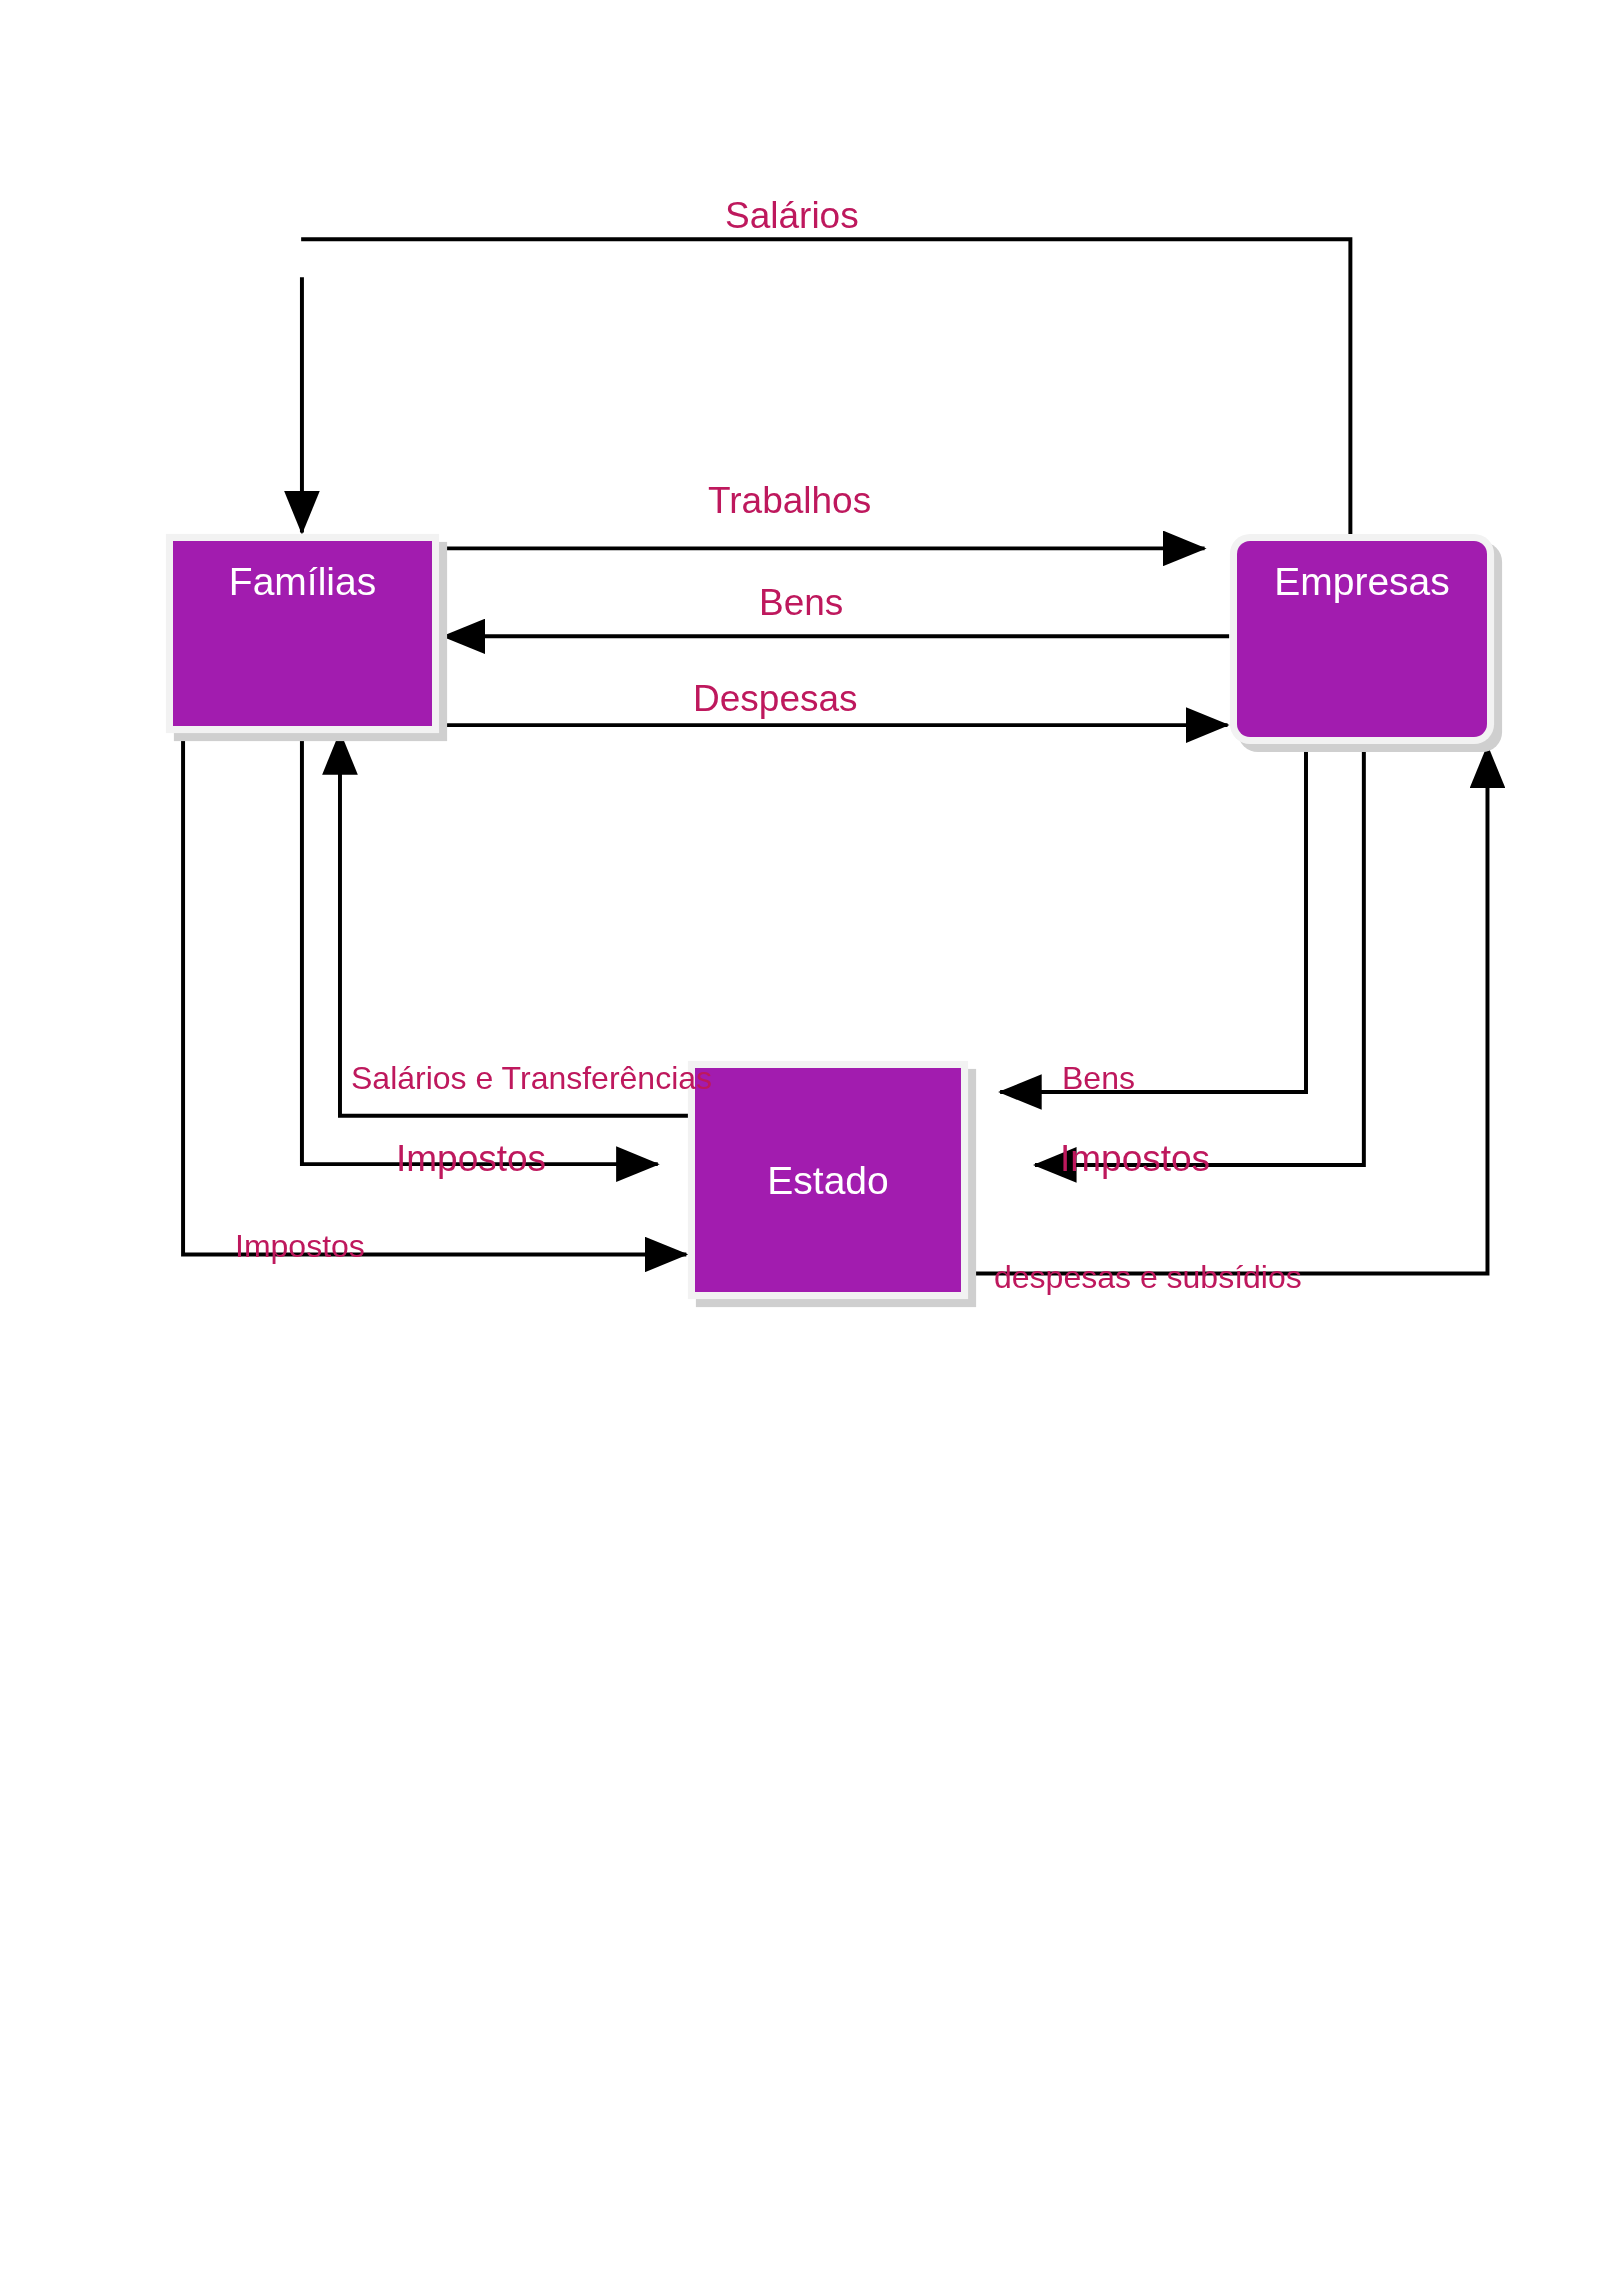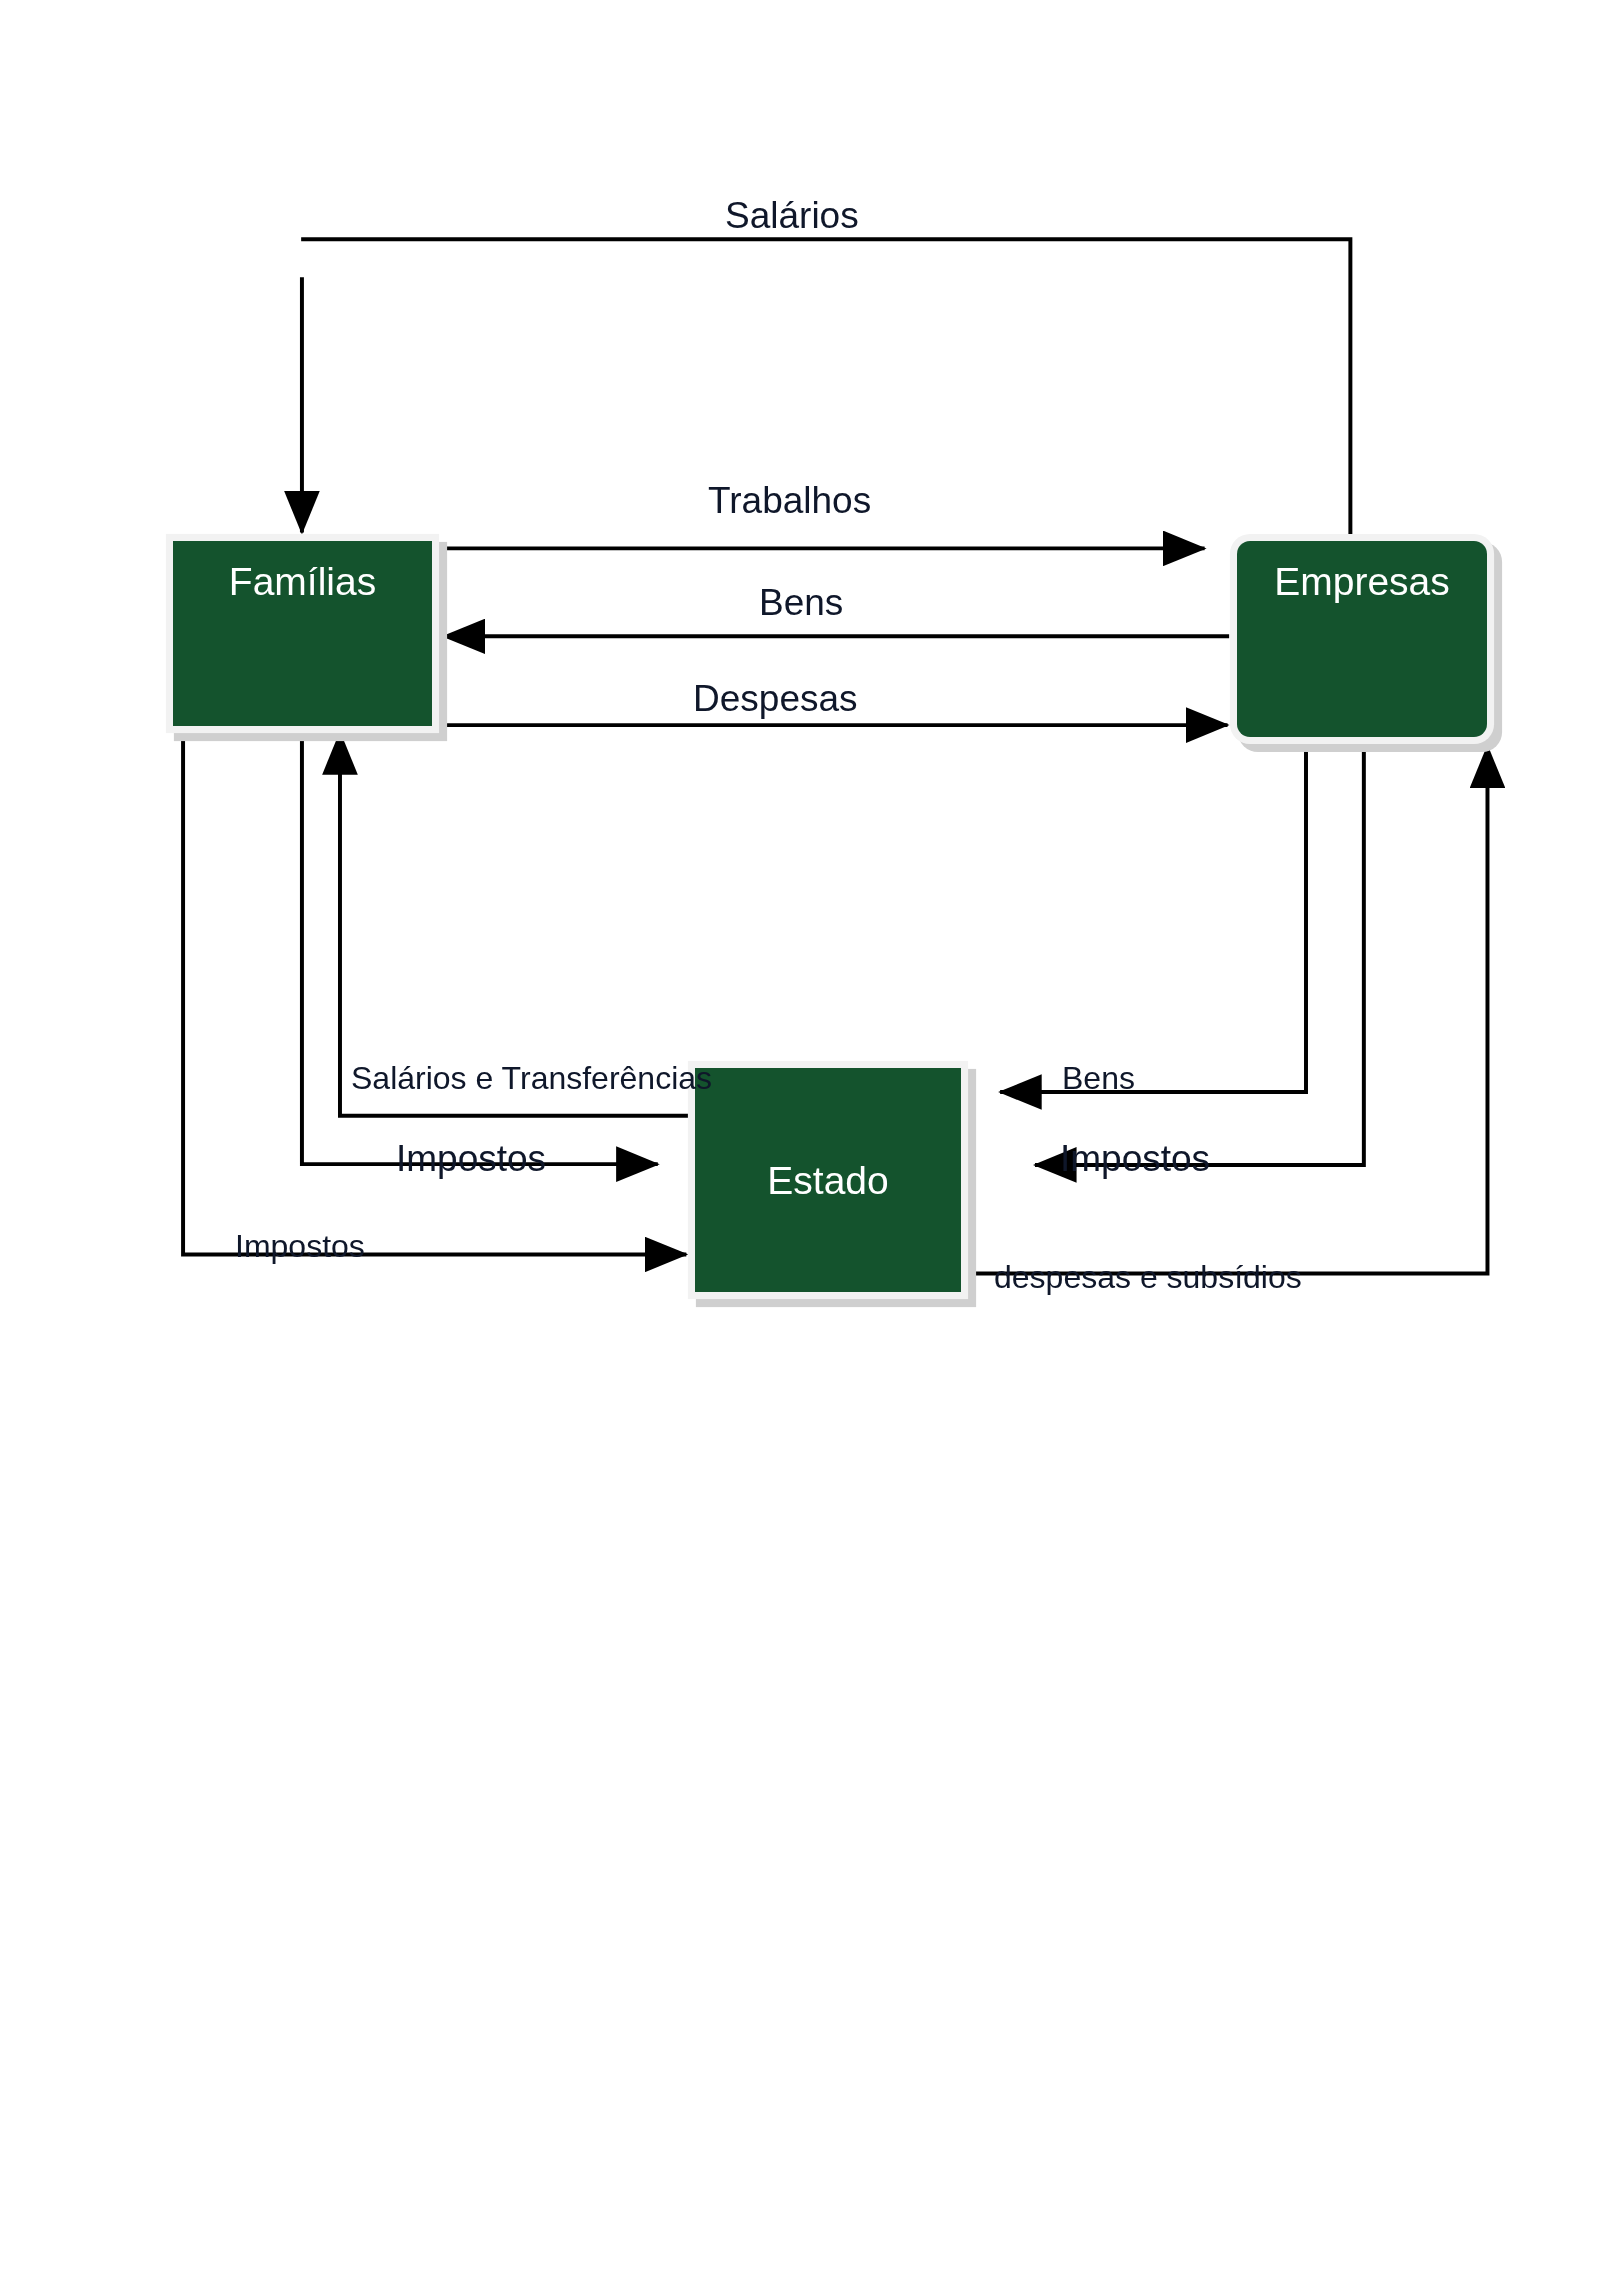--- a/index.html
+++ b/index.html
@@ -20,21 +20,21 @@
   #diagram-svg {
     position: absolute;
     left: 0;
     top: 0;
     width: 1623px;
     height: 2295px;
   }
   
   .node {
     position: absolute;
-    background: #14532d;
+    background: #a21caf;
     box-sizing: border-box;
     display: flex;
     align-items: flex-start;
     justify-content: center;
     box-shadow: 0 0 0 7.1px #f2f2f2, 8px 8px 0 7.1px #cfcfcf;
     text-align: center;
   }
   .node-label {
     color: #ffffff;
     font-family: "Liberation Sans", sans-serif;
@@ -71,21 +71,21 @@
     align-items: center;
   }
   #node-estado .node-label {
     font-size: 39px;
     line-height: 1;
     padding-top: 0;
   }
   
   .edge-label {
     position: absolute;
-    color: #0f172a;
+    color: #be185d;
     font-family: "Liberation Sans", sans-serif;
     font-weight: 400;
     white-space: nowrap;
     line-height: 1;
   }
   .lbl-big { font-size: 37px; }
   .lbl-small { font-size: 32px; }
 
   #label-salarios      { left: 725px;  top: 197px;  }
   #label-trabalhos     { left: 708px;  top: 482px; text-align: center;  }

